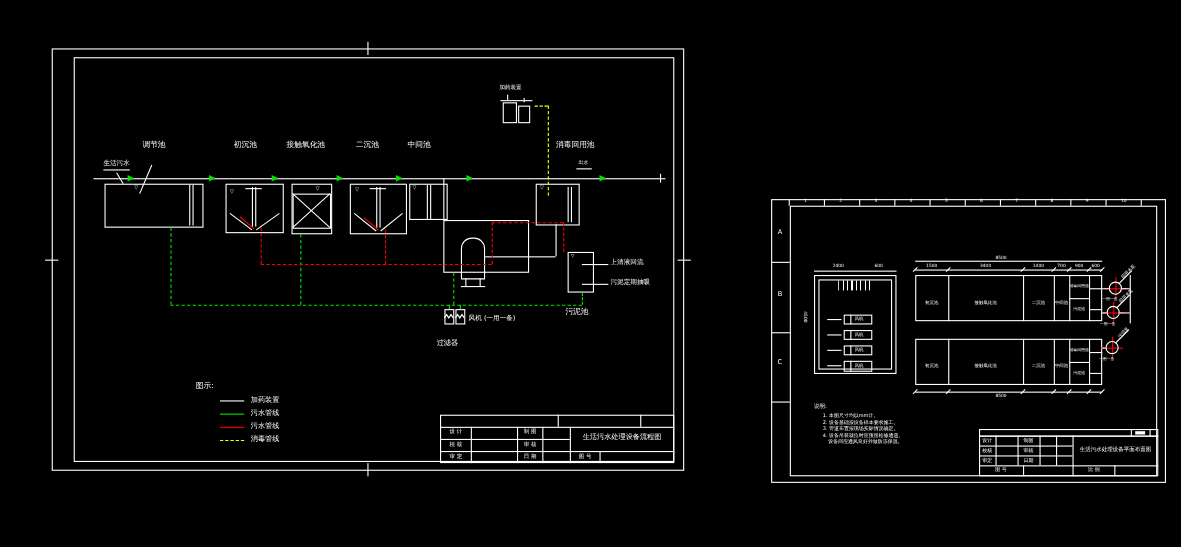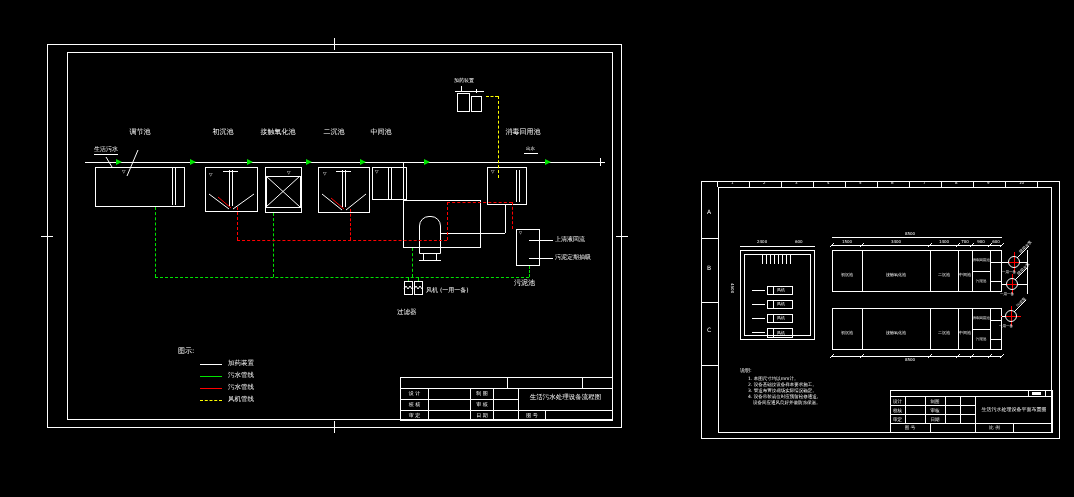--- a/index.html
+++ b/index.html
@@ -133,21 +133,21 @@
   <div class="a vdr" style="left:512px;top:202px;height:27px"></div>
 
   <div class="a tx f7" style="left:178px;top:347px">图示:</div>
   <div class="a hl" style="left:200px;top:364px;width:22px"></div>
   <div class="a grl" style="left:200px;top:376px;width:22px;height:1px"></div>
   <div class="a rdl" style="left:200px;top:388px;width:22px;height:1px"></div>
   <div class="a hdy" style="left:200px;top:400px;width:22px"></div>
   <div class="a tx f65" style="left:228px;top:360px">加药装置</div>
   <div class="a tx f65" style="left:228px;top:372px">污水管线</div>
   <div class="a tx f65" style="left:228px;top:384px">污水管线</div>
-  <div class="a tx f65" style="left:228px;top:396px">风机管线</div>
+  <div class="a tx f65" style="left:228px;top:396px">消毒管线</div>
 
   <div class="a bx" style="left:400px;top:377px;width:213px;height:44px"></div>
   <div class="a hl" style="left:400px;top:388px;width:213px"></div>
   <div class="a hl" style="left:400px;top:399px;width:118px"></div>
   <div class="a hl" style="left:400px;top:410px;width:213px"></div>
   <div class="a vl" style="left:507px;top:377px;height:11px"></div>
   <div class="a vl" style="left:582px;top:377px;height:11px"></div>
   <div class="a vl" style="left:428px;top:388px;height:33px"></div>
   <div class="a vl" style="left:470px;top:388px;height:33px"></div>
   <div class="a vl" style="left:493px;top:388px;height:33px"></div>

